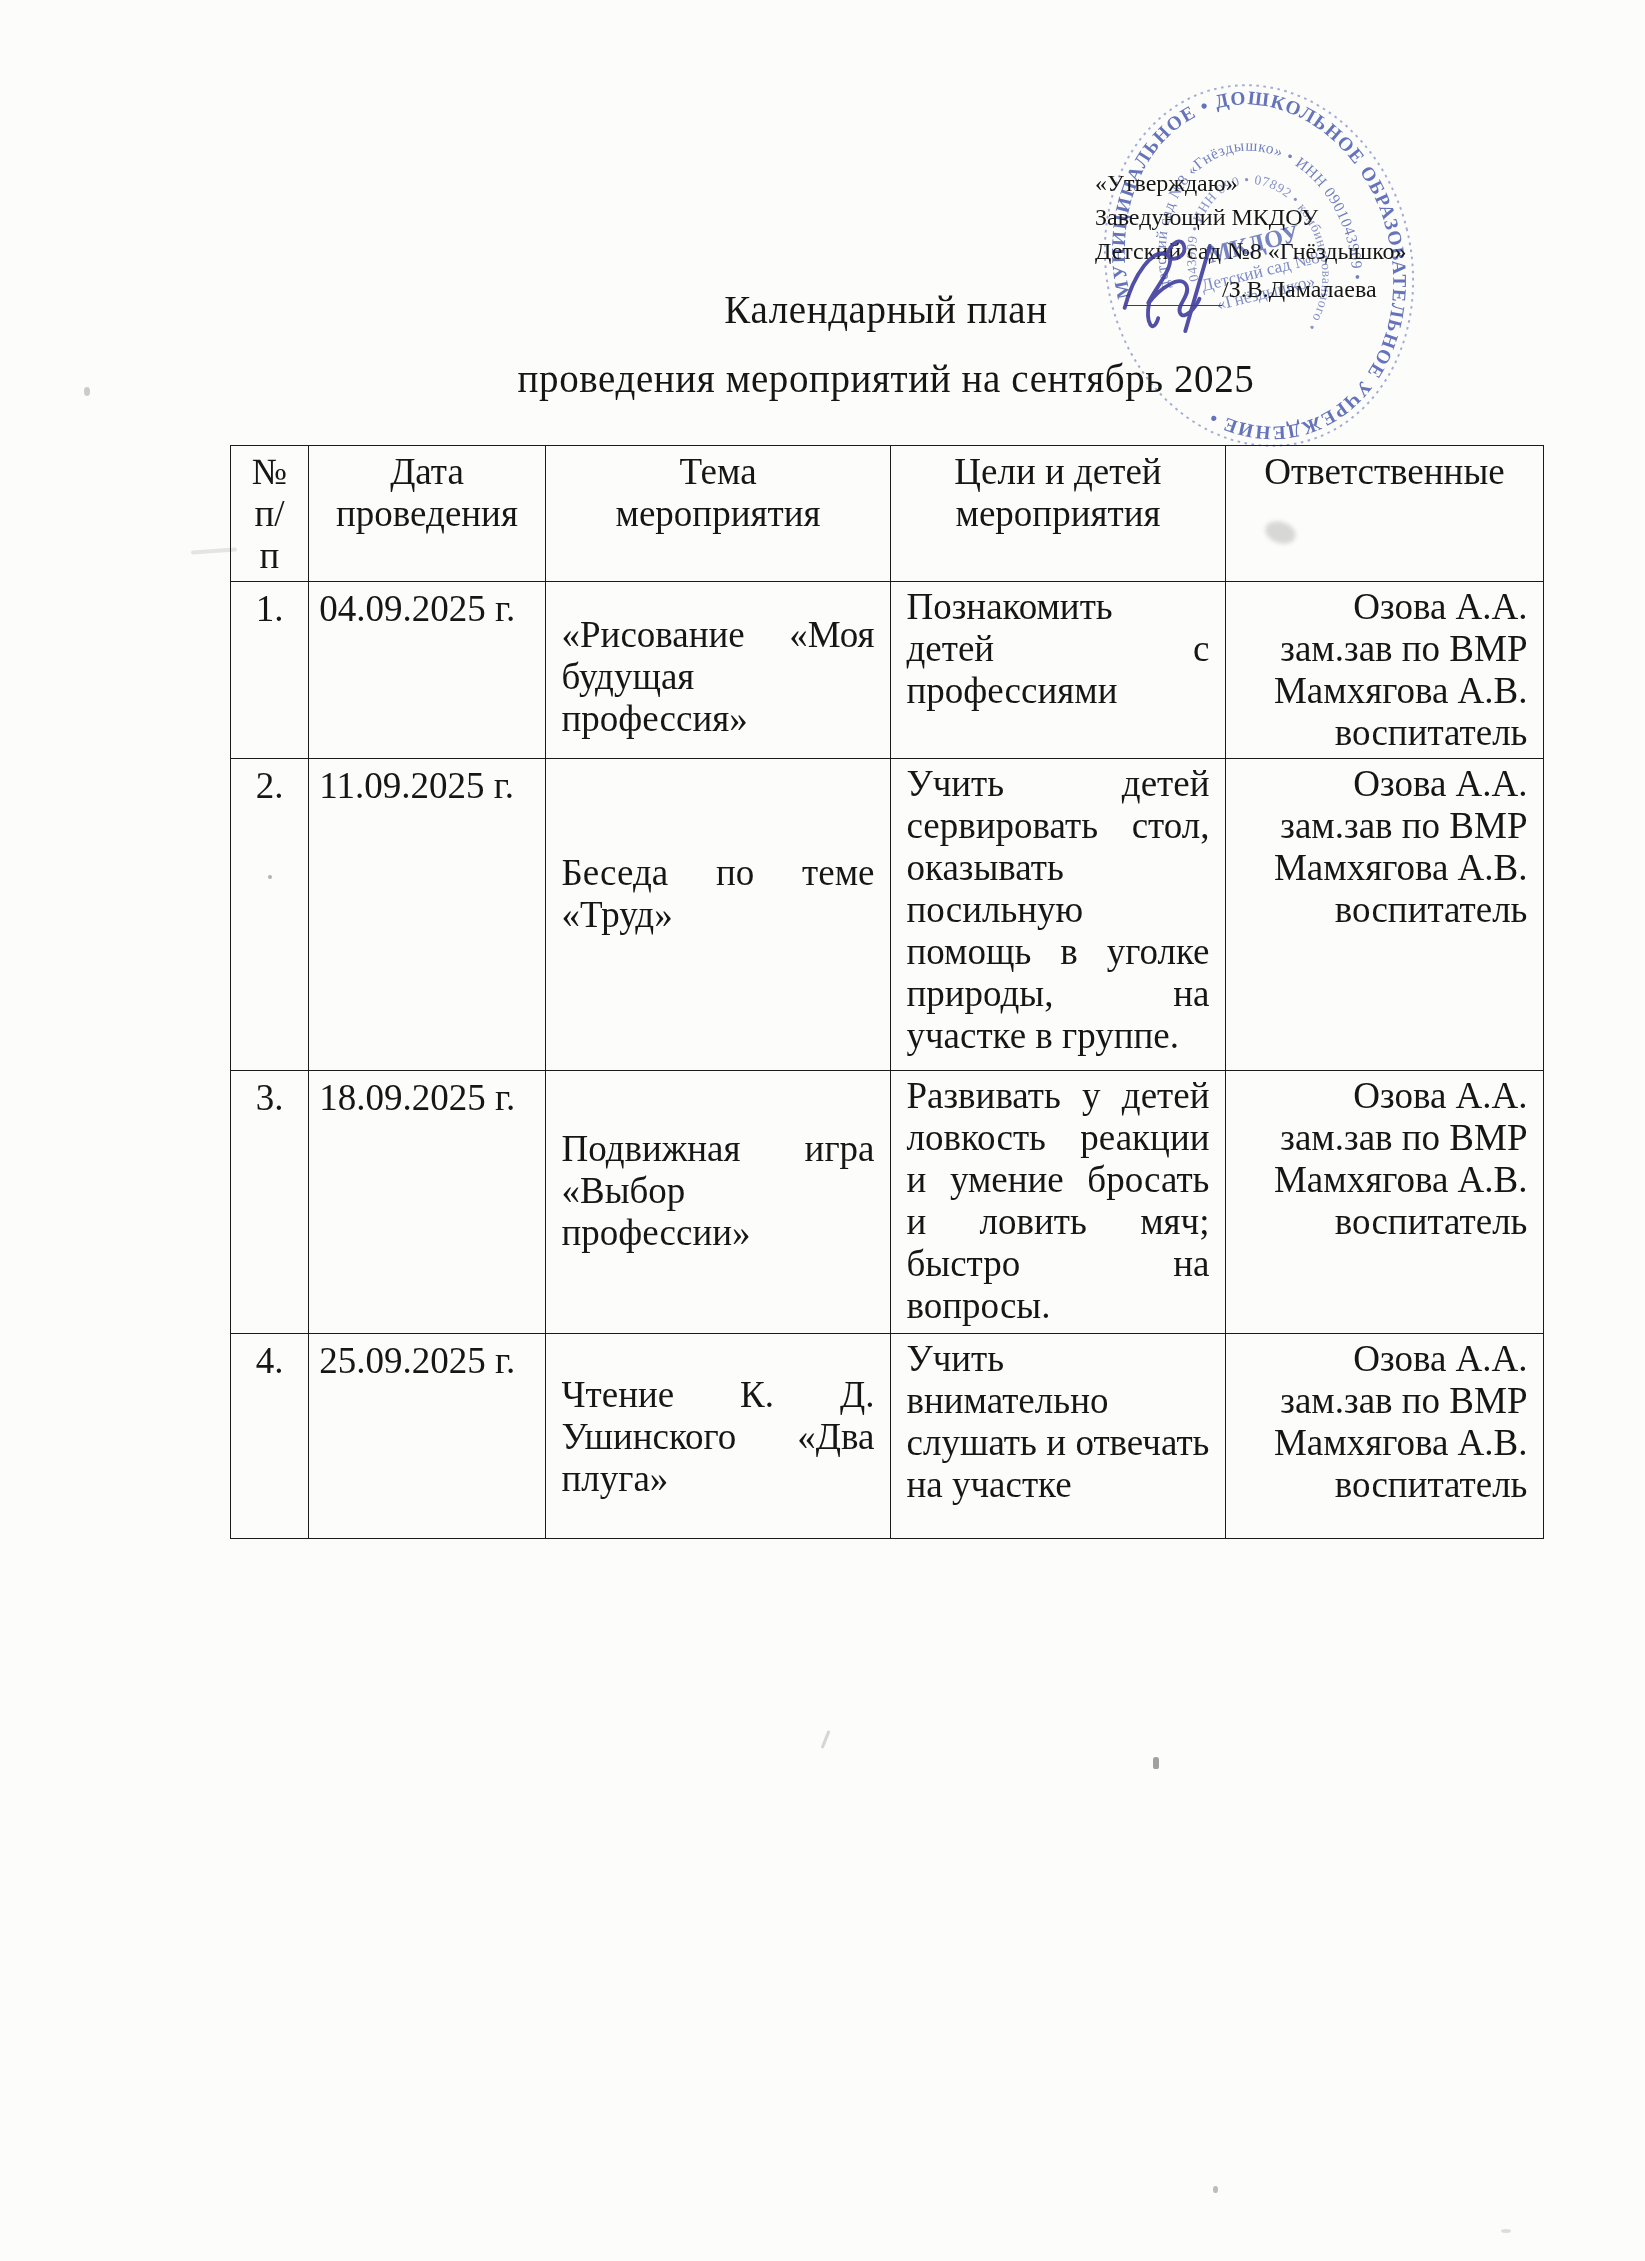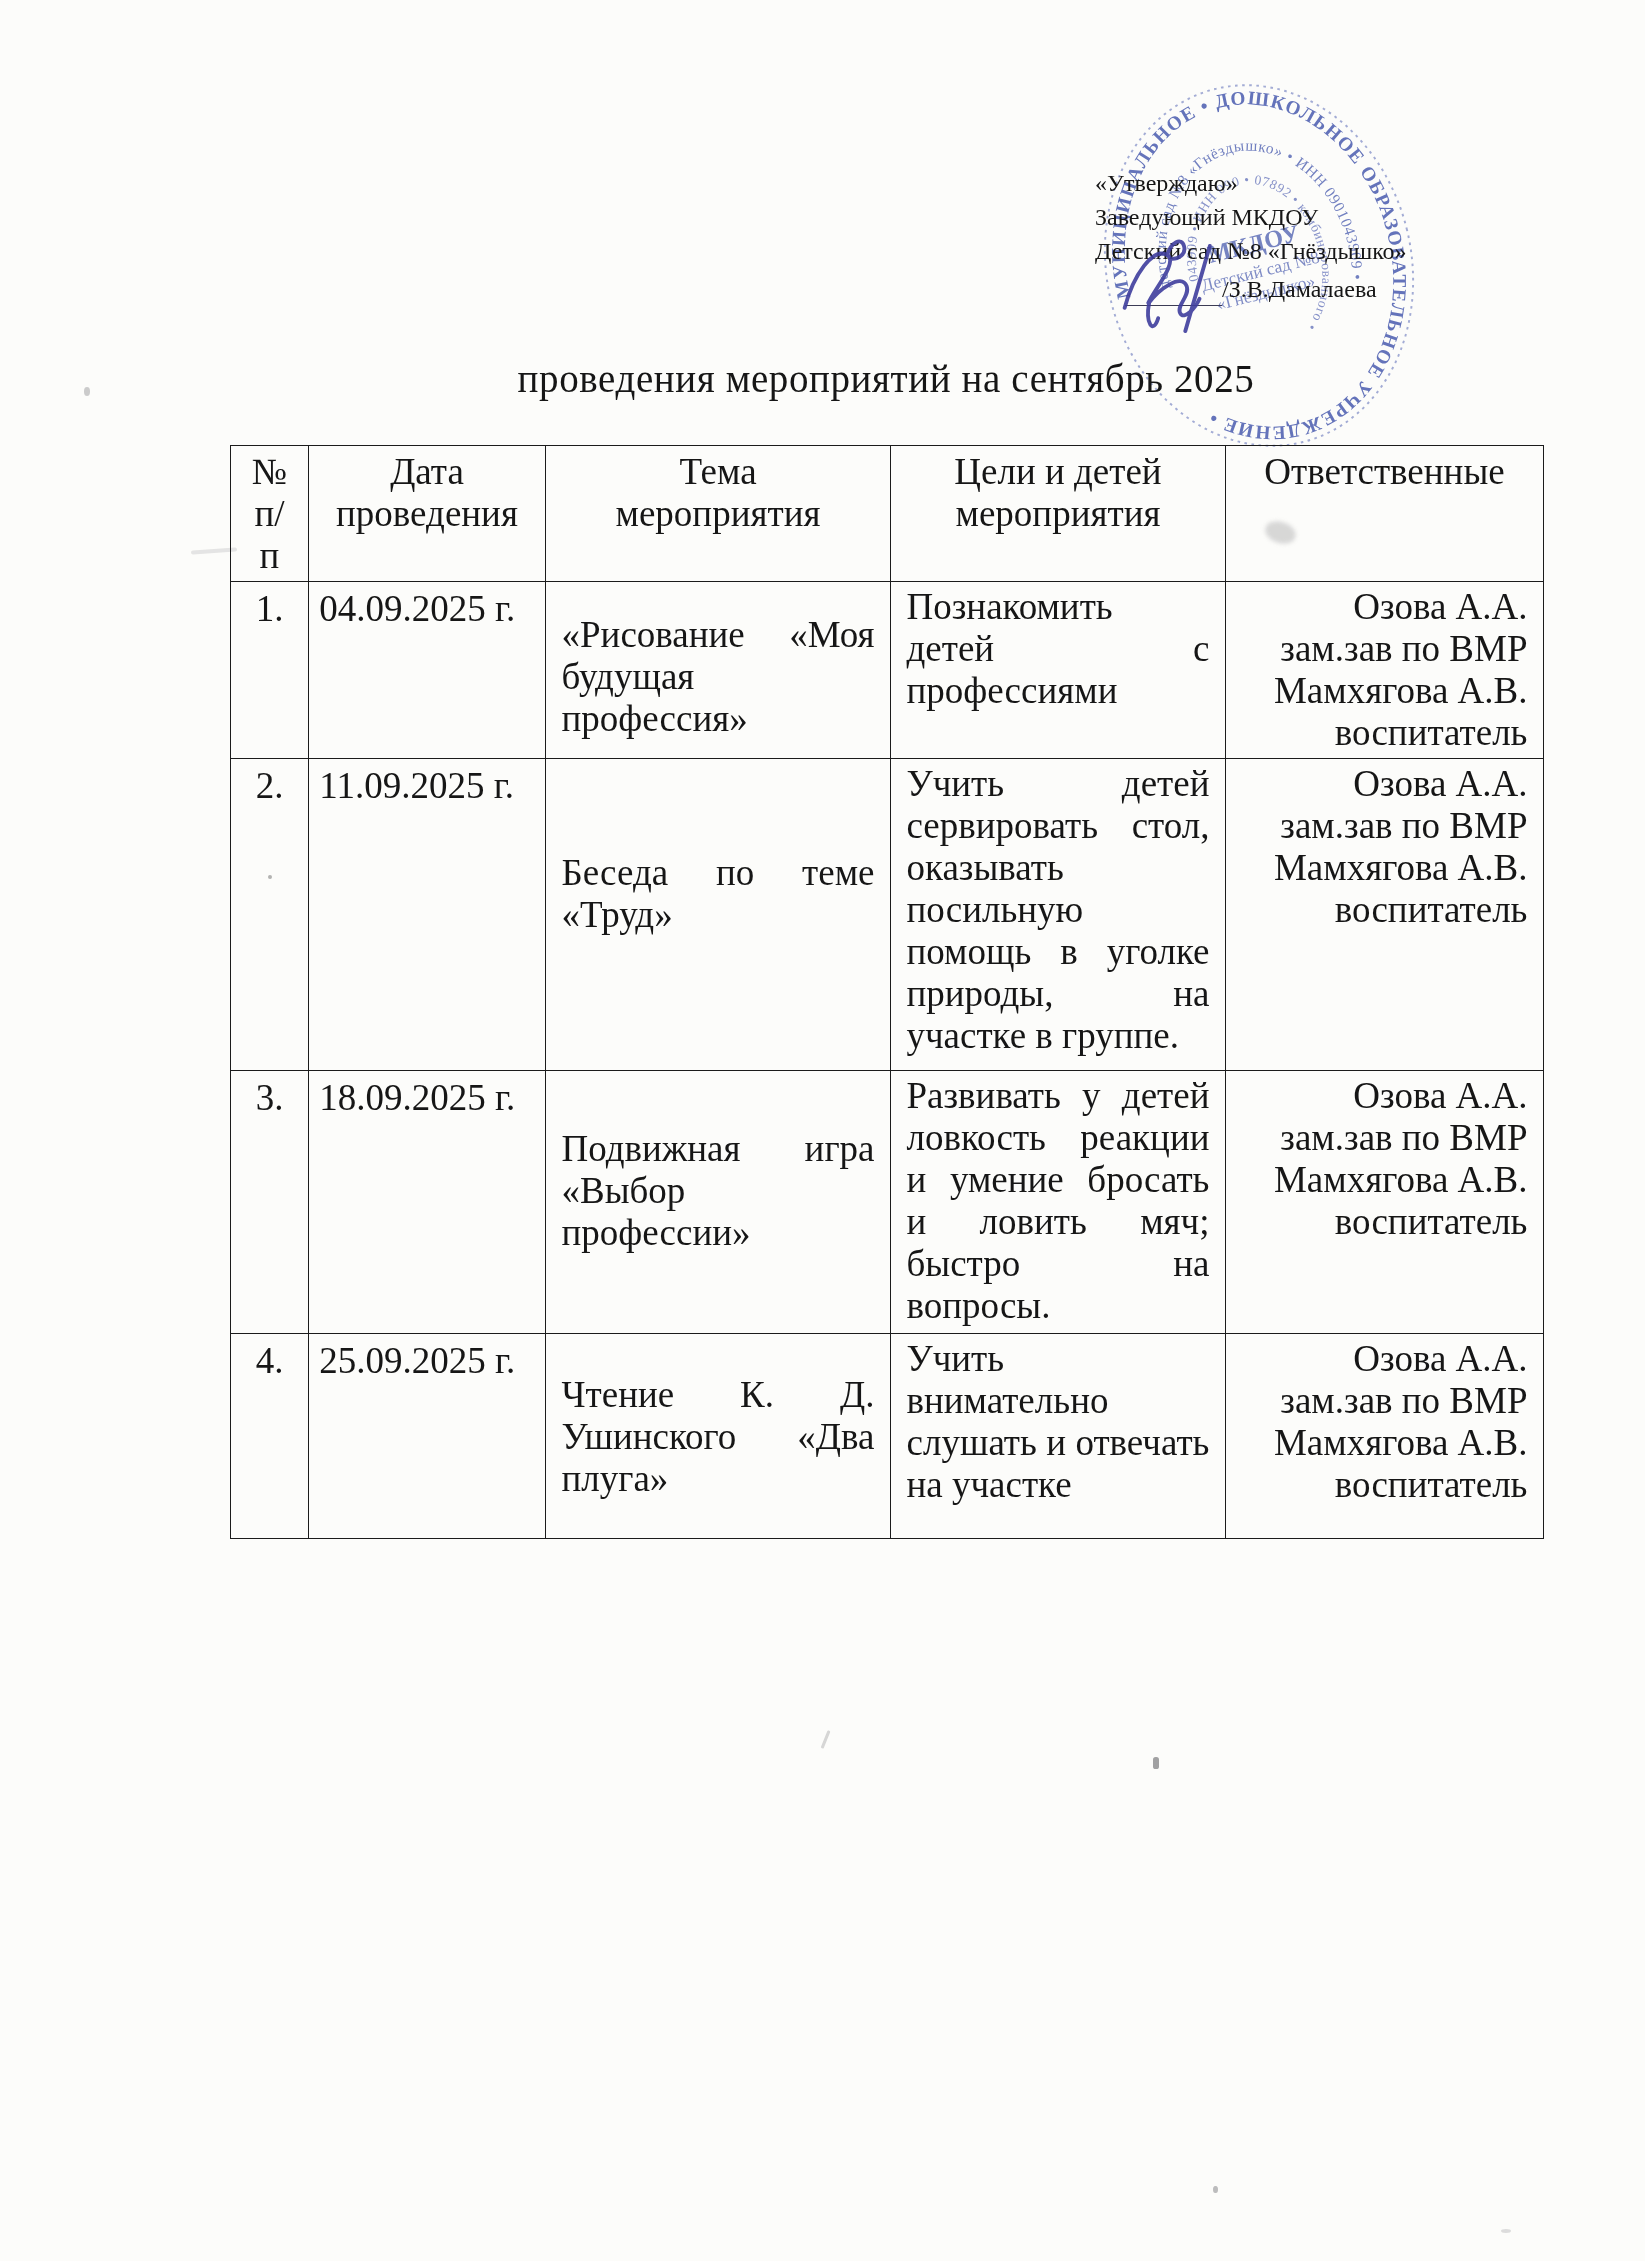--- a/index.html
+++ b/index.html
@@ -108,20 +108,21 @@
             <path d="M 18 122 C 32 70, 62 28, 84 40 C 102 50, 62 96, 54 116 C 72 92, 106 68, 114 88 C 120 103, 98 118, 104 130 C 110 142, 128 122, 134 108"></path>
             <path d="M 84 40 C 90 20, 106 12, 110 26 C 114 40, 100 46, 92 46"></path>
             <path d="M 56 114 C 50 146, 62 164, 70 138"></path>
             <path d="M 150 26 L 112 158"></path>
           </g>
         </svg>
       </span><span>/З.В.Дамалаева</span>
     </div>
   </div>
 
+  <div class="title1">Календарный план</div>
   <div class="title2">проведения мероприятий на сентябрь 2025</div>
 
   <table class="plan">
     <colgroup>
         <col>
         <col>
         <col>
         <col>
         <col>
       </colgroup>

